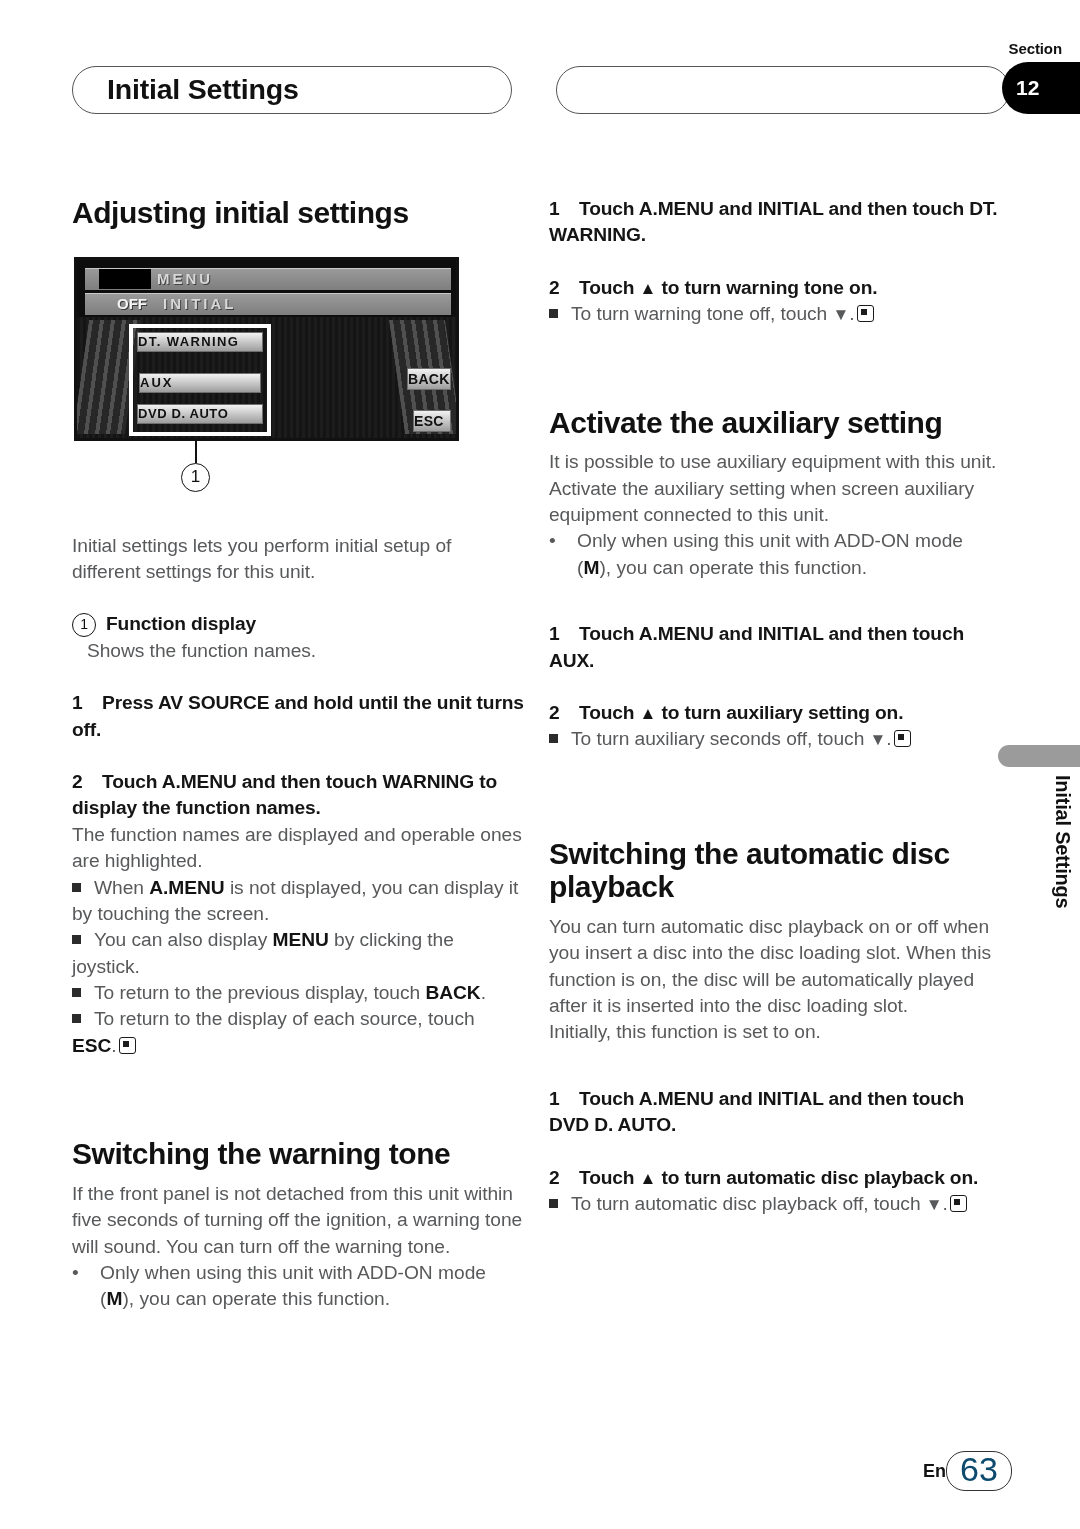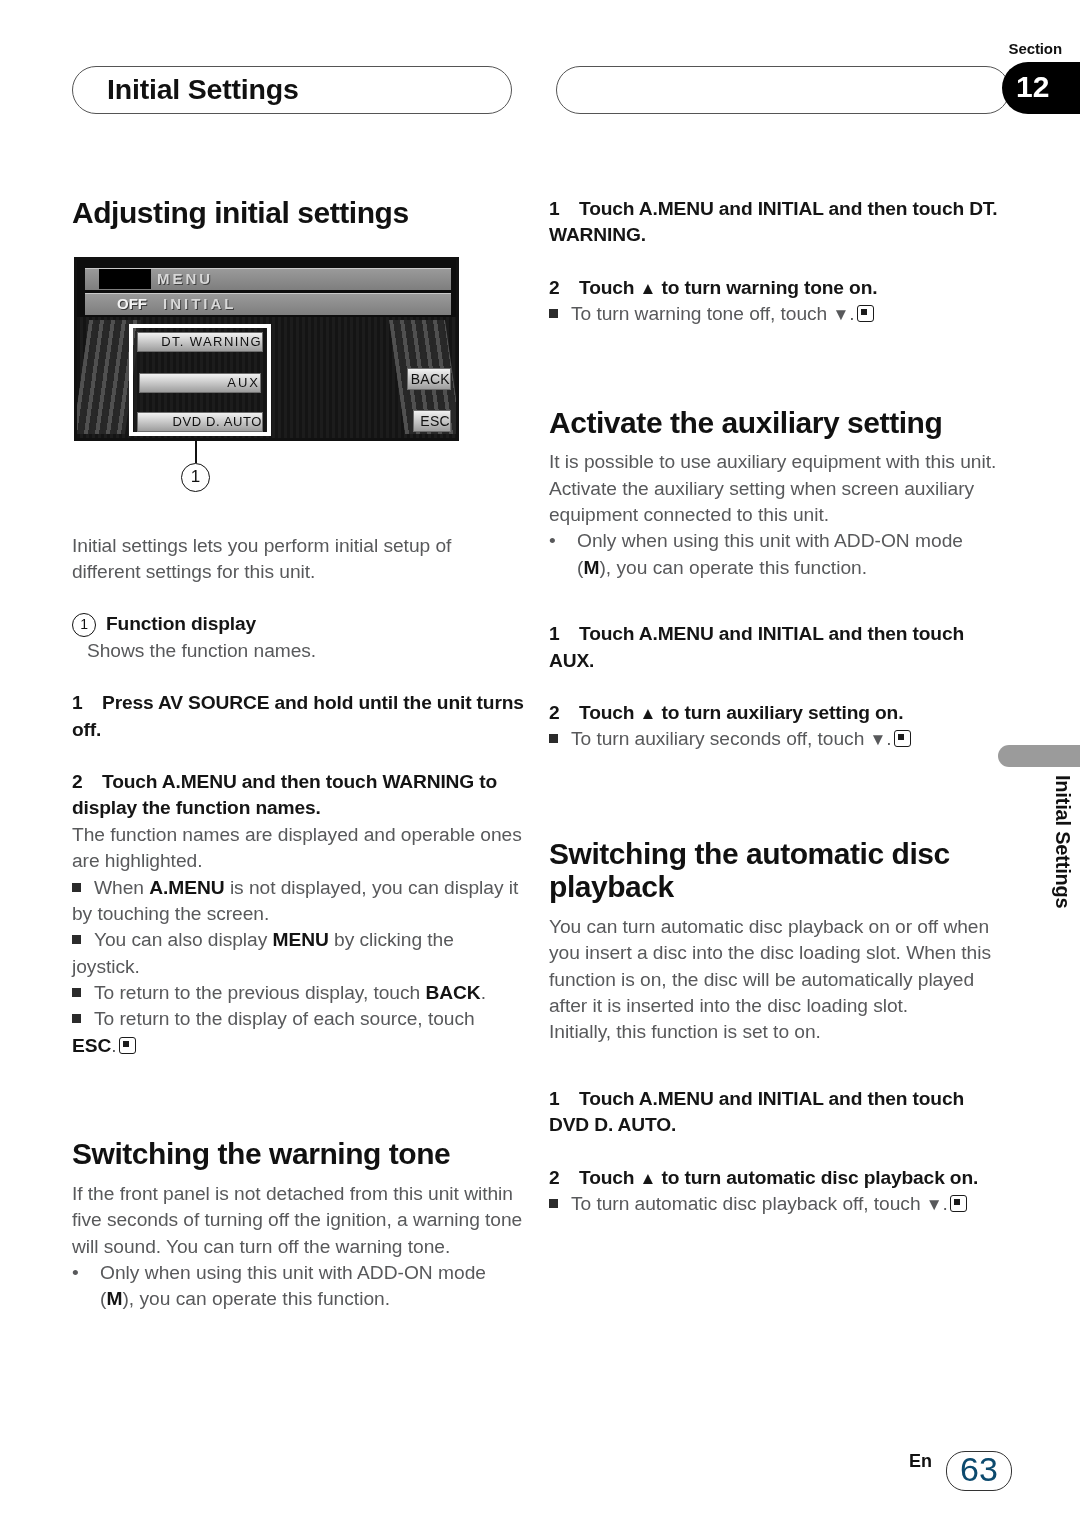--- a/index.html
+++ b/index.html
@@ -62,21 +62,21 @@
     height: 52px;
     background: #000;
     border-radius: 26px 0 0 26px;
   }
   .section-num {
     position: absolute;
     left: 14px;
     top: 50%;
     transform: translateY(-52%);
     color: #fff;
-    font-size: 30px;
+    font-size: 21px;
     font-weight: bold;
   }
 
   
   .col {
     position: absolute;
     top: 196px;
     width: 452px;
   }
   .col.left  { left: 72px; }
@@ -236,28 +236,28 @@
     width: 142px; height: 112px;
     border: 4px solid #ffffff;
     box-sizing: border-box;
   }
   .key {
     position: absolute;
     background: linear-gradient(#f2f2f2, #9d9d9d);
     border: 1px solid #6e6e6e;
     color: #111;
     font-size: 13px;
-    font-weight: normal;
+    font-weight: bold;
     letter-spacing: 1.2px;
-    text-align: right;
+    text-align: left;
     box-sizing: border-box;
   }
   .key.k-dt  { left: 60px;  top: 72px; width: 126px; height: 20px; line-height: 18px; letter-spacing: 1.4px; }
   .key.k-aux { left: 62px;  top: 113px; width: 122px; height: 20px; line-height: 18px; letter-spacing: 2px; }
-  .key.k-dvd { left: 60px;  top: 152px; width: 126px; height: 20px; line-height: 18px; letter-spacing: 0.6px; }
+  .key.k-dvd { left: 60px;  top: 144px; width: 126px; height: 20px; line-height: 18px; letter-spacing: 0.6px; }
   .key.k-back{ left: 330px; top: 108px; width: 44px;  height: 22px; line-height: 20px; letter-spacing: 0.3px; font-size: 14px;}
   .key.k-esc { left: 336px; top: 150px; width: 38px;  height: 22px; line-height: 20px; letter-spacing: 0.3px; font-size: 14px;}
 
   .callout-line {
     position: absolute;
     left: 123px;
     top: 184px;
     width: 2px;
     height: 22px;
     background: #111;
@@ -311,22 +311,21 @@
     text-orientation: mixed;
     white-space: nowrap;
   }
 
   
   .footer {
     position: absolute;
     right: 68px;
     bottom: 38px;
     display: flex;
-    align-items: flex-start;
-    gap: 14px;
+    align-items: center;
   }
   .foot-lang { font-size: 18px; font-weight: bold; color: #111; }
   .foot-page {
     width: 64px; height: 38px;
     border: 1.8px solid #333;
     border-radius: 19px;
     font-size: 34px;
     font-weight: normal;
     line-height: 35px;
     text-align: center;

